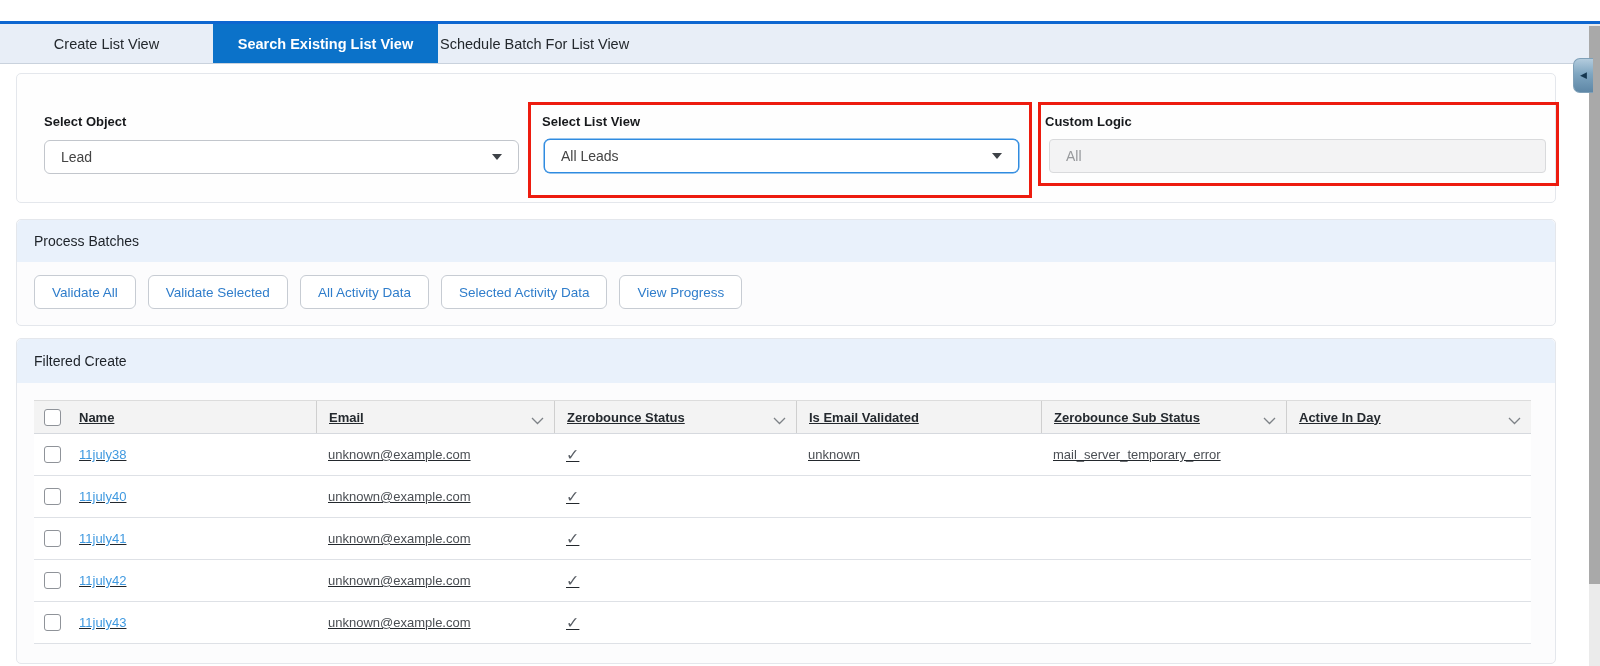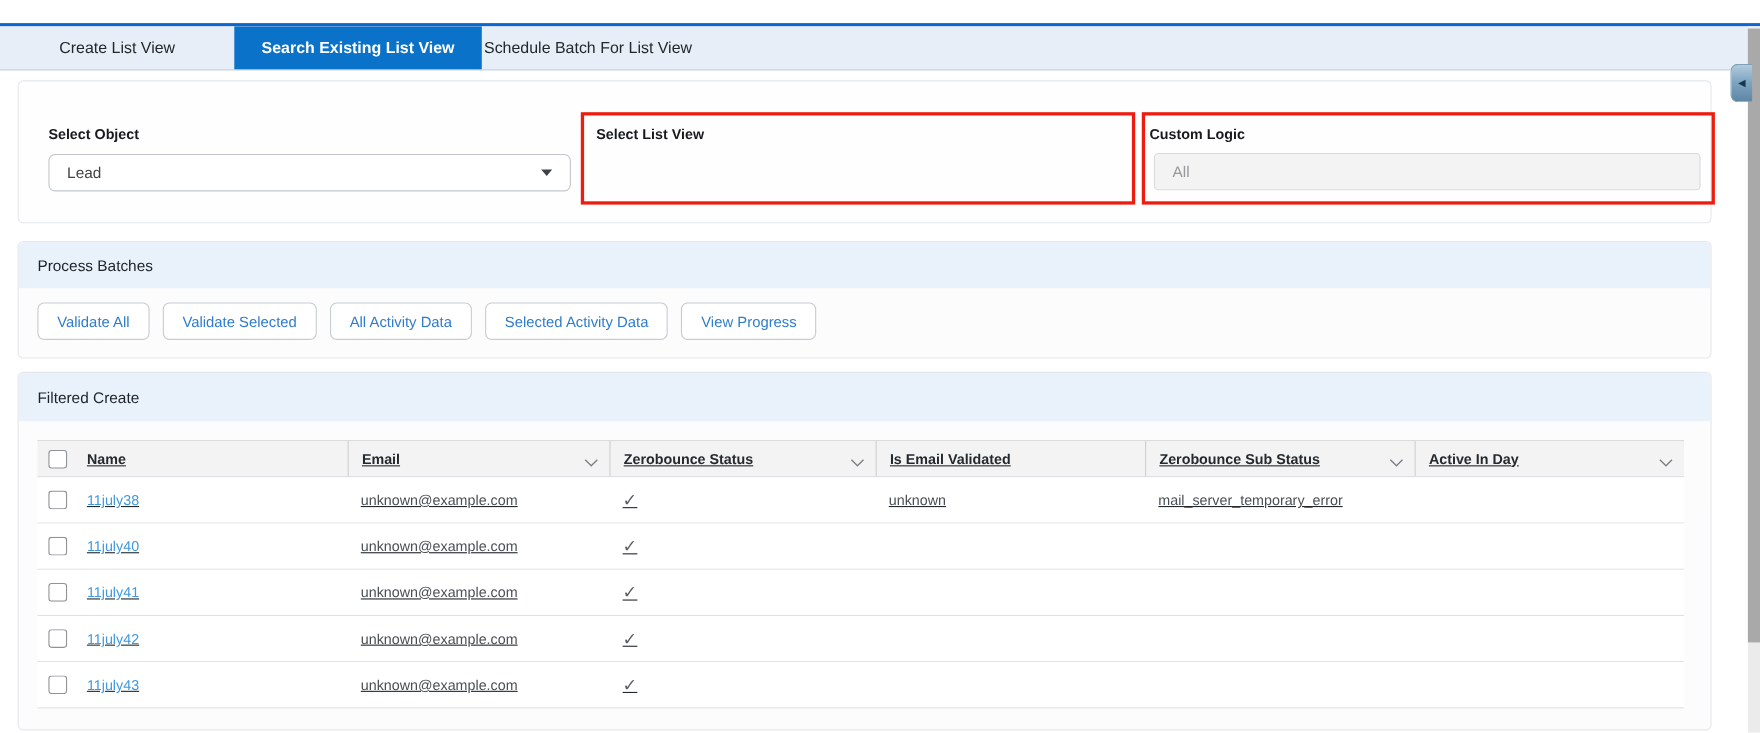--- a/index.html
+++ b/index.html
@@ -96,22 +96,26 @@
     <div class="tab t3">Schedule Batch For List View</div>
   </div>
 
   <div class="card form-card">
     <div class="field-label" style="left:27px;top:40px;">Select Object</div>
     <div class="combobox" style="left:27px;top:66px;width:475px;">
       <span class="val">Lead</span>
       <span class="caret"></span>
     </div>
 
-    <div class="annotation" style="left:511px;top:28px;width:504px;height:84px;">
+    <div class="annotation" style="left:511px;top:28px;width:504px;height:96px;">
       <div class="field-label" style="left:11px;top:9px;">Select List View</div>
+      <div class="combobox focused" style="left:13px;top:34px;width:475px;">
+        <span class="val">All Leads</span>
+        <span class="caret"></span>
+      </div>
     </div>
 
     <div class="annotation" style="left:1021px;top:28px;width:521px;height:84px;">
       <div class="field-label" style="left:4px;top:9px;">Custom Logic</div>
       <div class="textinput" style="left:8px;top:34px;width:497px;">
         <span class="val">All</span>
       </div>
     </div>
   </div>
 

